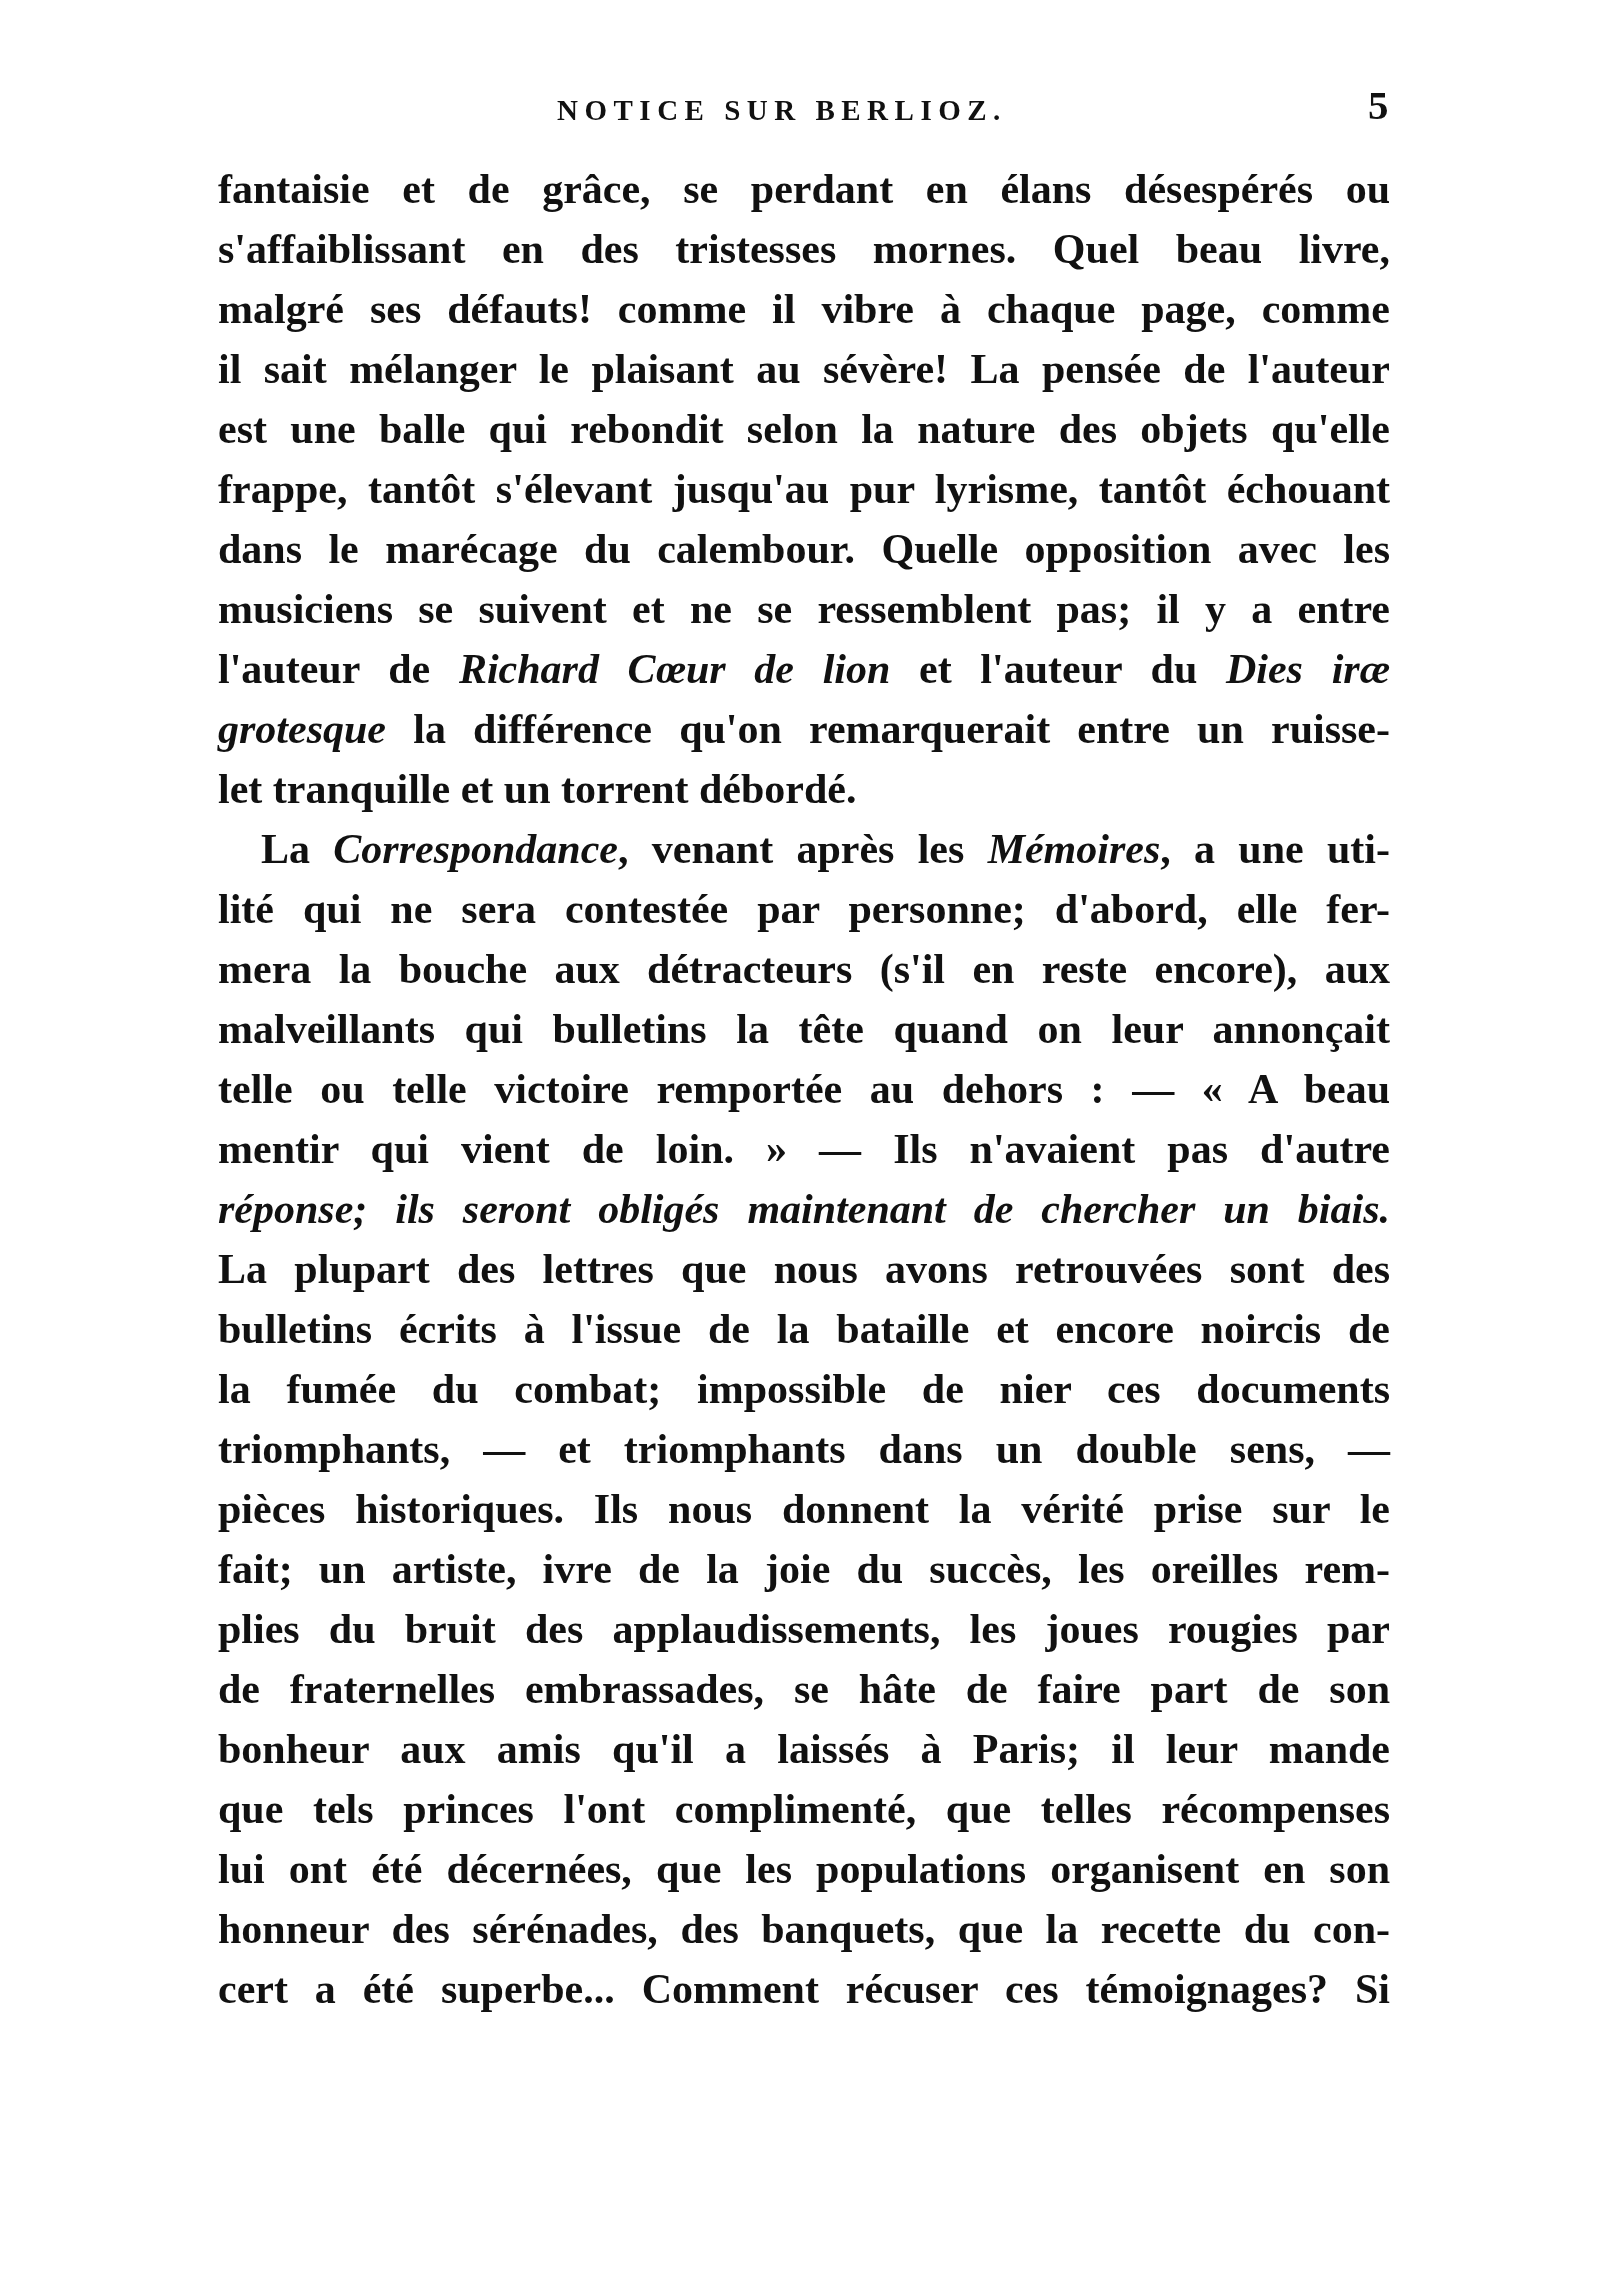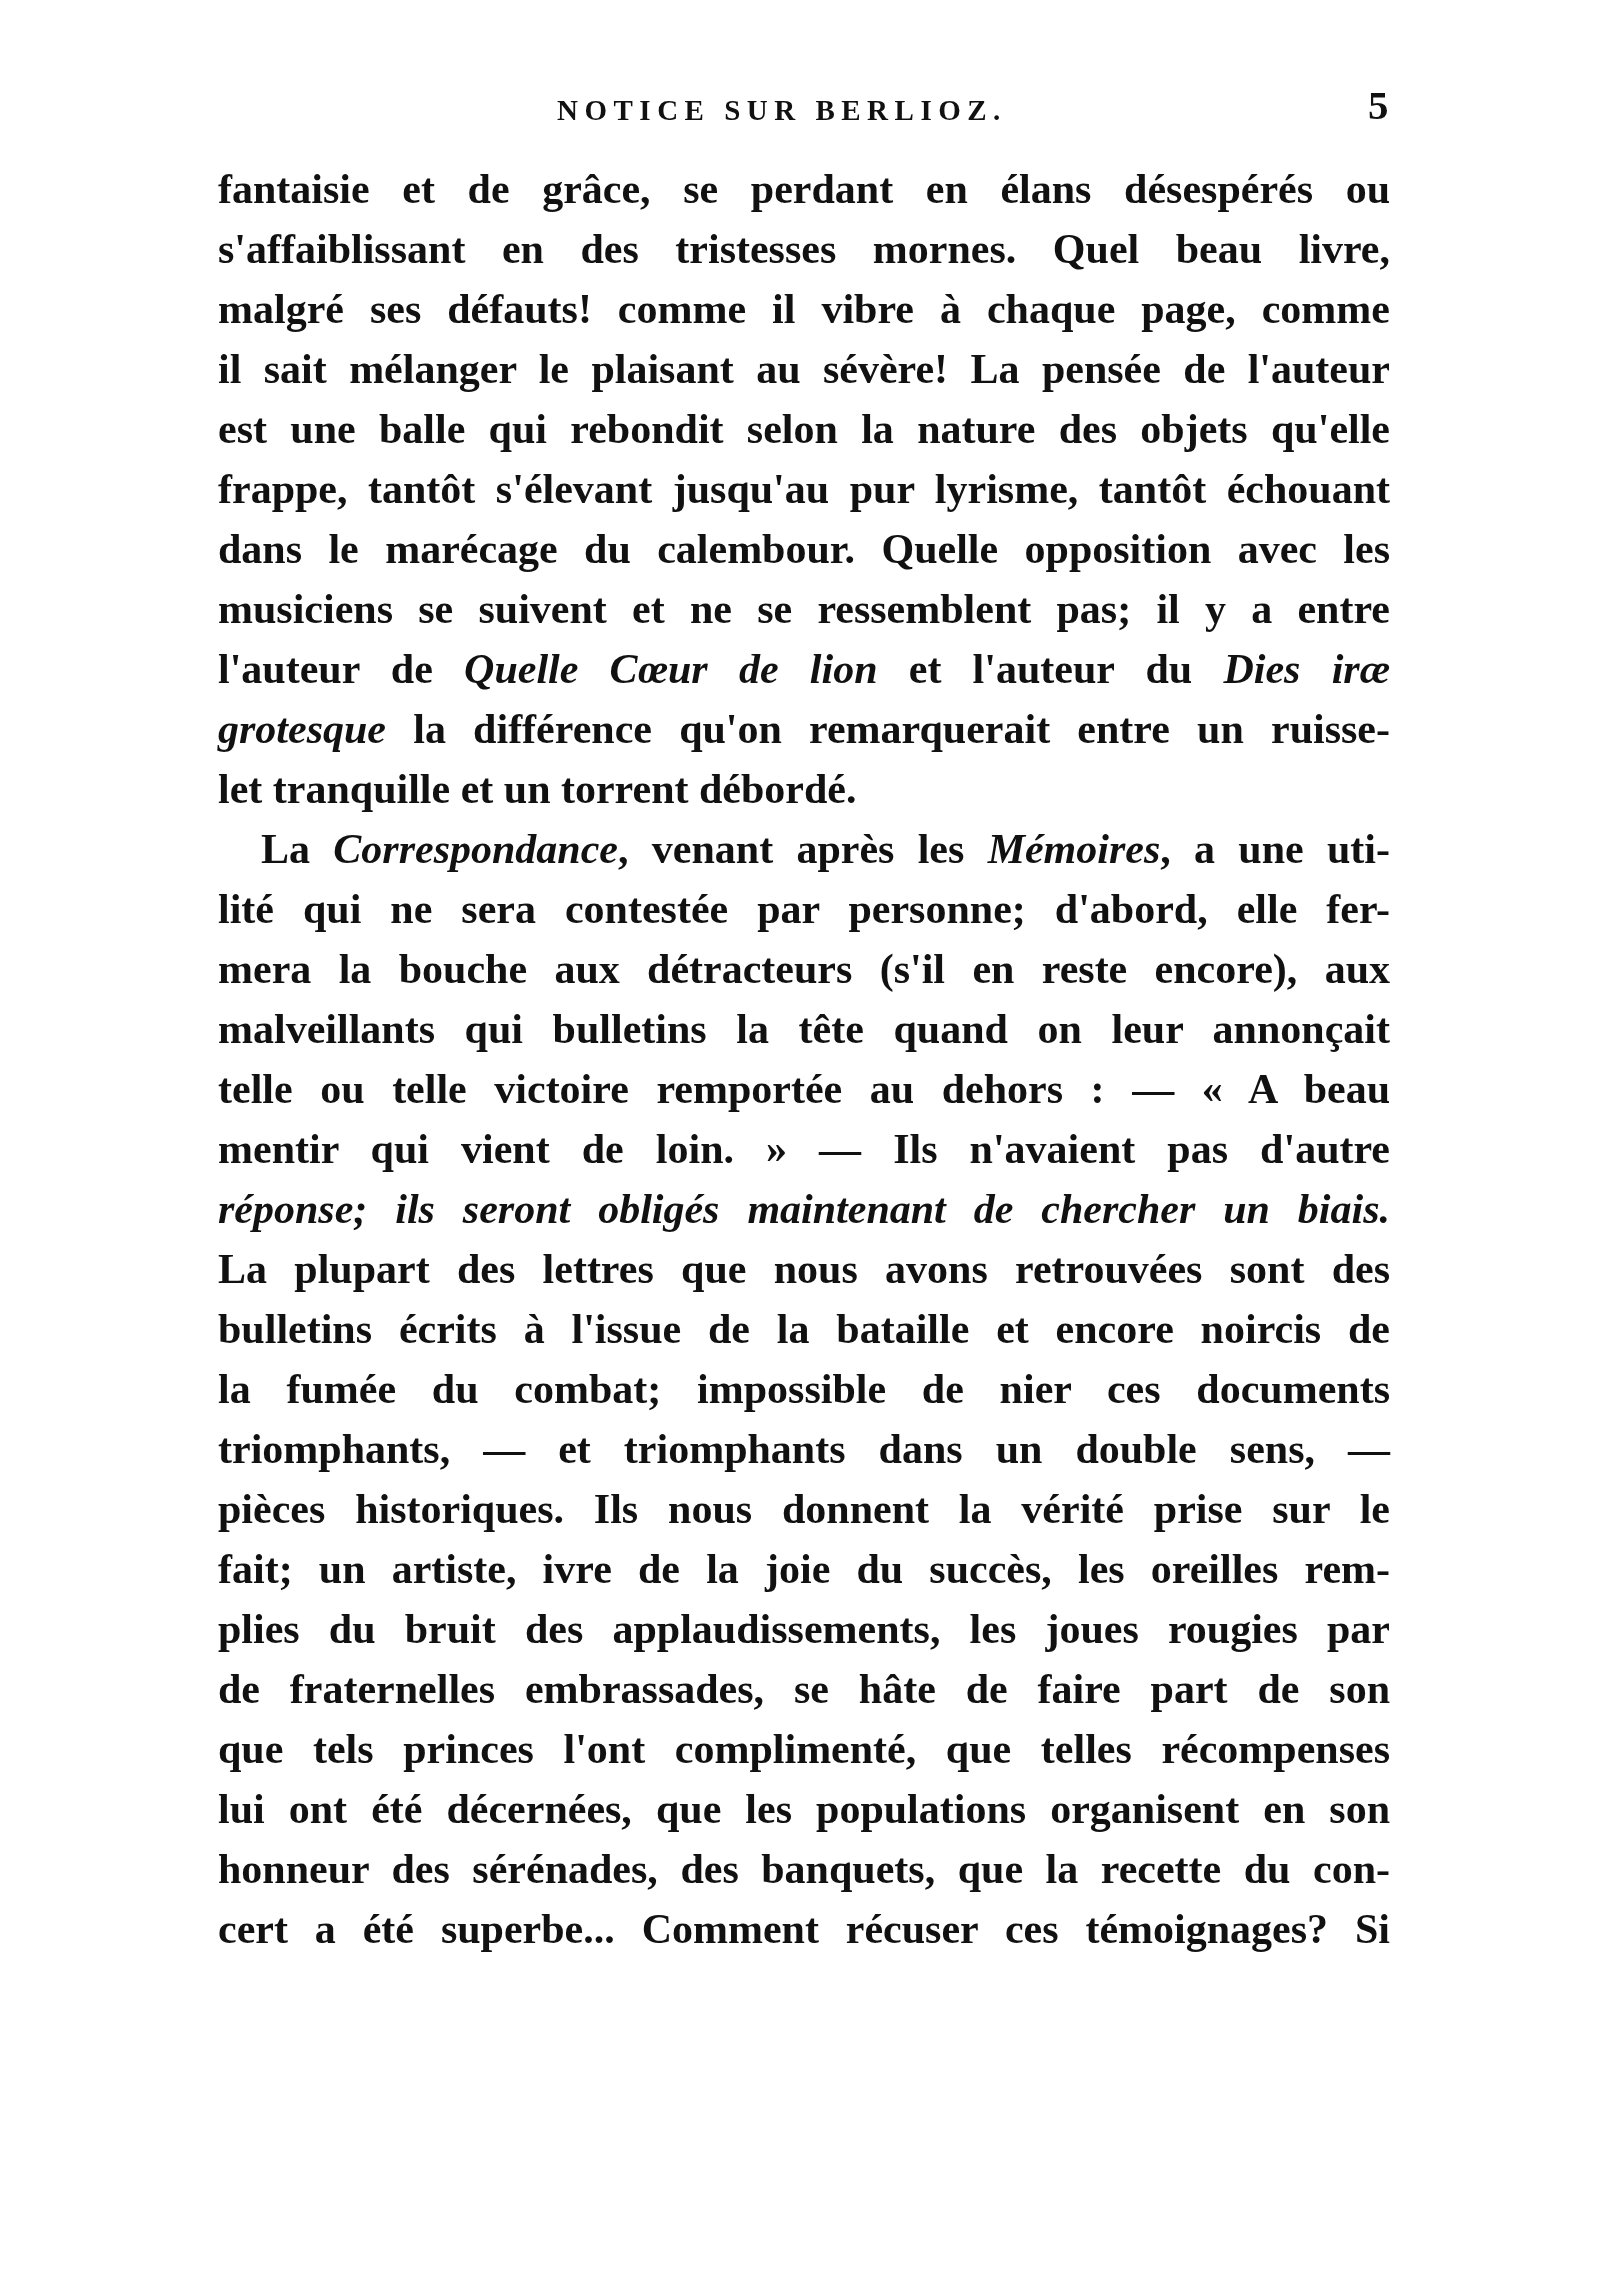--- a/index.html
+++ b/index.html
@@ -82,40 +82,41 @@
   <div class="text-block" id="text-block">
       <div>
         <div class="line" style="text-align-last: justify;"><span>fantaisie et de grâce, se perdant en élans désespérés ou</span></div>
         <div class="line" style="text-align-last: justify;"><span>s'affaiblissant en des tristesses mornes. Quel beau livre,</span></div>
         <div class="line" style="text-align-last: justify;"><span>malgré ses défauts! comme il vibre à chaque page, comme</span></div>
         <div class="line" style="text-align-last: justify;"><span>il sait mélanger le plaisant au sévère! La pensée de l'auteur</span></div>
         <div class="line" style="text-align-last: justify;"><span>est une balle qui rebondit selon la nature des objets qu'elle</span></div>
         <div class="line" style="text-align-last: justify;"><span>frappe, tantôt s'élevant jusqu'au pur lyrisme, tantôt échouant</span></div>
         <div class="line" style="text-align-last: justify;"><span>dans le marécage du calembour. Quelle opposition avec les</span></div>
         <div class="line" style="text-align-last: justify;"><span>musiciens se suivent et ne se ressemblent pas; il y a entre</span></div>
-        <div class="line" style="text-align-last: justify;"><span>l'auteur de </span><span class="it">Quelle Cœur de lion</span><span> et l'auteur du </span><span class="it">Dies iræ</span></div>
+        <div class="line" style="text-align-last: justify;"><span>l'auteur de </span><span class="it">Richard Cœur de lion</span><span> et l'auteur du </span><span class="it">Dies iræ</span></div>
         <div class="line" style="text-align-last: justify;"><span class="it">grotesque</span><span> la différence qu'on remarquerait entre un ruisse-</span></div>
         <div class="line last" style="text-align-last: left;"><span>let tranquille et un torrent débordé.</span></div>
       </div>
       <div>
         <div class="line indent" style="text-align-last: justify;"><span>La </span><span class="it">Correspondance</span><span>, venant après les </span><span class="it">Mémoires</span><span>, a une uti-</span></div>
         <div class="line" style="text-align-last: justify;"><span>lité qui ne sera contestée par personne; d'abord, elle fer-</span></div>
         <div class="line" style="text-align-last: justify;"><span>mera la bouche aux détracteurs (s'il en reste encore), aux</span></div>
         <div class="line" style="text-align-last: justify;"><span>malveillants qui bulletins la tête quand on leur annonçait</span></div>
         <div class="line" style="text-align-last: justify;"><span>telle ou telle victoire remportée au dehors : — « A beau</span></div>
         <div class="line" style="text-align-last: justify;"><span>mentir qui vient de loin. » — Ils n'avaient pas d'autre</span></div>
         <div class="line" style="text-align-last: justify; font-style: italic;"><span>réponse; ils seront obligés maintenant de chercher un biais.</span></div>
         <div class="line" style="text-align-last: justify;"><span>La plupart des lettres que nous avons retrouvées sont des</span></div>
         <div class="line" style="text-align-last: justify;"><span>bulletins écrits à l'issue de la bataille et encore noircis de</span></div>
         <div class="line" style="text-align-last: justify;"><span>la fumée du combat; impossible de nier ces documents</span></div>
         <div class="line" style="text-align-last: justify;"><span>triomphants, — et triomphants dans un double sens, —</span></div>
         <div class="line" style="text-align-last: justify;"><span>pièces historiques. Ils nous donnent la vérité prise sur le</span></div>
         <div class="line" style="text-align-last: justify;"><span>fait; un artiste, ivre de la joie du succès, les oreilles rem-</span></div>
         <div class="line" style="text-align-last: justify;"><span>plies du bruit des applaudissements, les joues rougies par</span></div>
         <div class="line" style="text-align-last: justify;"><span>de fraternelles embrassades, se hâte de faire part de son</span></div>
+        <div class="line" style="text-align-last: justify;"><span>bonheur aux amis qu'il a laissés à Paris; il leur mande</span></div>
         <div class="line" style="text-align-last: justify;"><span>que tels princes l'ont complimenté, que telles récompenses</span></div>
         <div class="line" style="text-align-last: justify;"><span>lui ont été décernées, que les populations organisent en son</span></div>
         <div class="line" style="text-align-last: justify; font-family: Liberation Serif, serif;"><span>honneur des sérénades, des banquets, que la recette du con-</span></div>
         <div class="line" style="text-align-last: justify;"><span>cert a été superbe... Comment récuser ces témoignages? Si</span></div>
       </div>
     </div>
 </div>
 
 
 </body></html>

